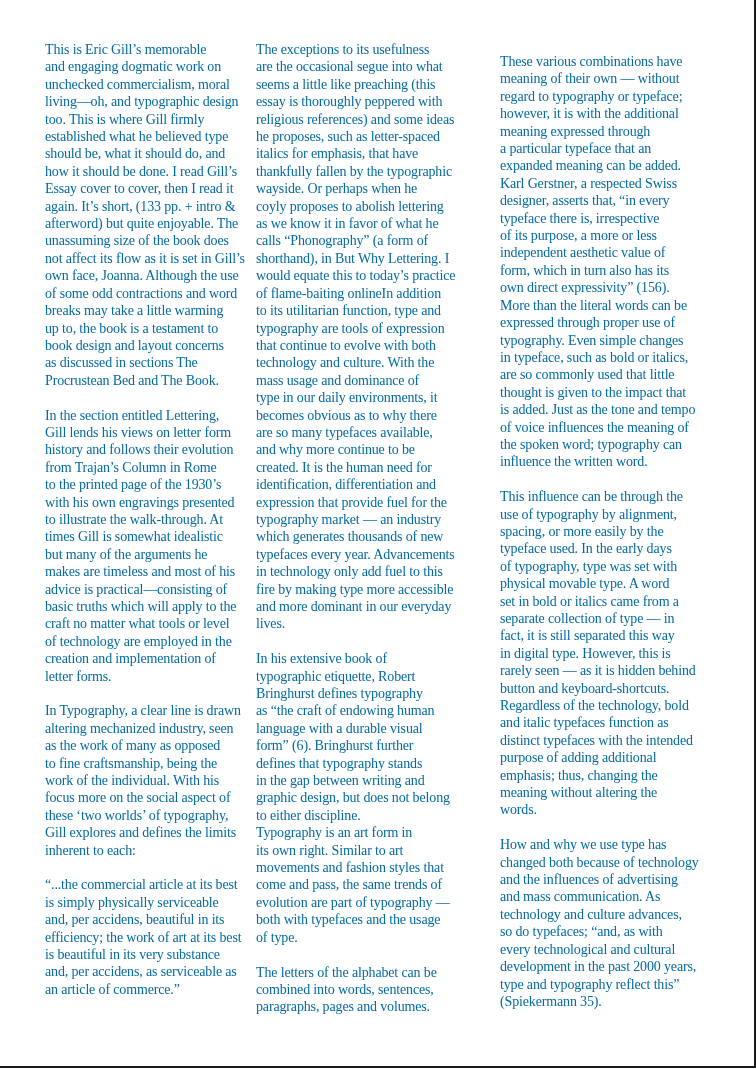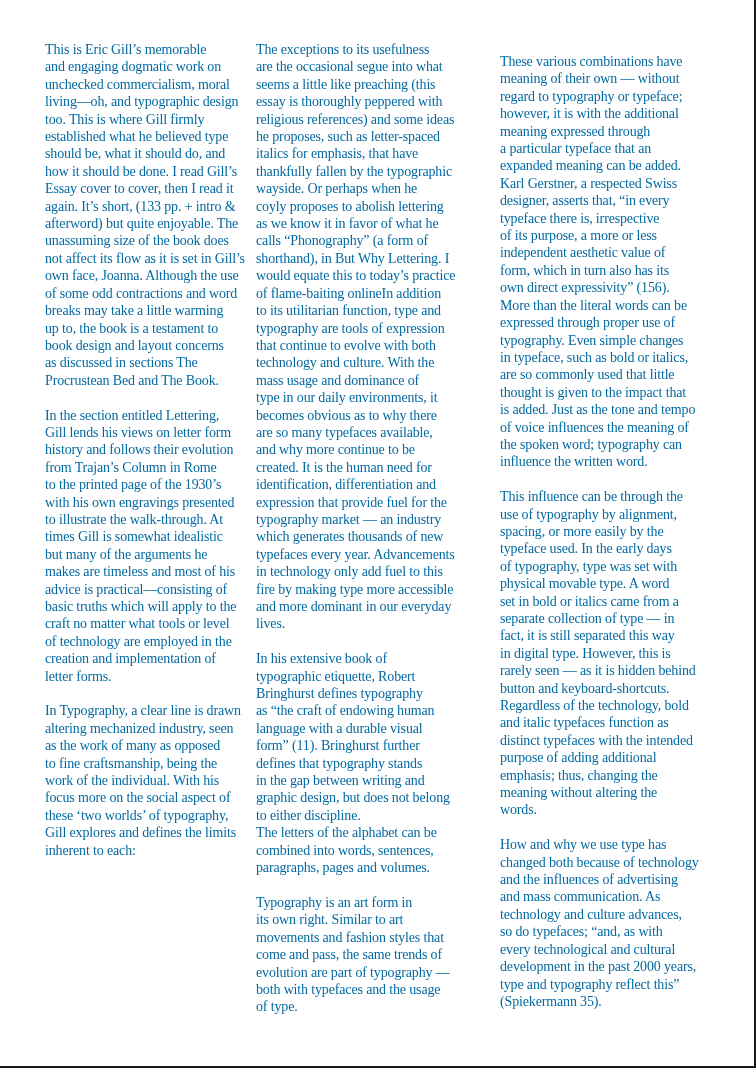--- a/index.html
+++ b/index.html
@@ -89,20 +89,27 @@
 letter forms.</p>
     <p class="para">In Typography, a clear line is drawn
 altering mechanized industry, seen
 as the work of many as opposed
 to fine craftsmanship, being the
 work of the individual. With his
 focus more on the social aspect of
 these ‘two worlds’ of typography,
 Gill explores and defines the limits
 inherent to each:</p>
+    <p class="para">“...the commercial article at its best
+is simply physically serviceable
+and, per accidens, beautiful in its
+efficiency; the work of art at its best
+is beautiful in its very substance
+and, per accidens, as serviceable as
+an article of commerce.”</p>
   </div>
 
   <div class="column col-2">
     <p class="para">The exceptions to its usefulness
 are the occasional segue into what
 seems a little like preaching (this
 essay is thoroughly peppered with
 religious references) and some ideas
 he proposes, such as letter-spaced
 italics for emphasis, that have
@@ -131,35 +138,35 @@
 typefaces every year. Advancements
 in technology only add fuel to this
 fire by making type more accessible
 and more dominant in our everyday
 lives.</p>
     <p class="para no-gap">In his extensive book of
 typographic etiquette, Robert
 Bringhurst defines typography
 as “the craft of endowing human
 language with a durable visual
-form” (11). Bringhurst further
+form” (6). Bringhurst further
 defines that typography stands
 in the gap between writing and
 graphic design, but does not belong
 to either discipline.</p>
-    <p class="para">The letters of the alphabet can be
-combined into words, sentences,
-paragraphs, pages and volumes.</p>
     <p class="para">Typography is an art form in
 its own right. Similar to art
 movements and fashion styles that
 come and pass, the same trends of
 evolution are part of typography —
 both with typefaces and the usage
 of type.</p>
+    <p class="para">The letters of the alphabet can be
+combined into words, sentences,
+paragraphs, pages and volumes.</p>
   </div>
 
   <div class="column col-3">
     <p class="para">These various combinations have
 meaning of their own — without
 regard to typography or typeface;
 however, it is with the additional
 meaning expressed through
 a particular typeface that an
 expanded meaning can be added.

